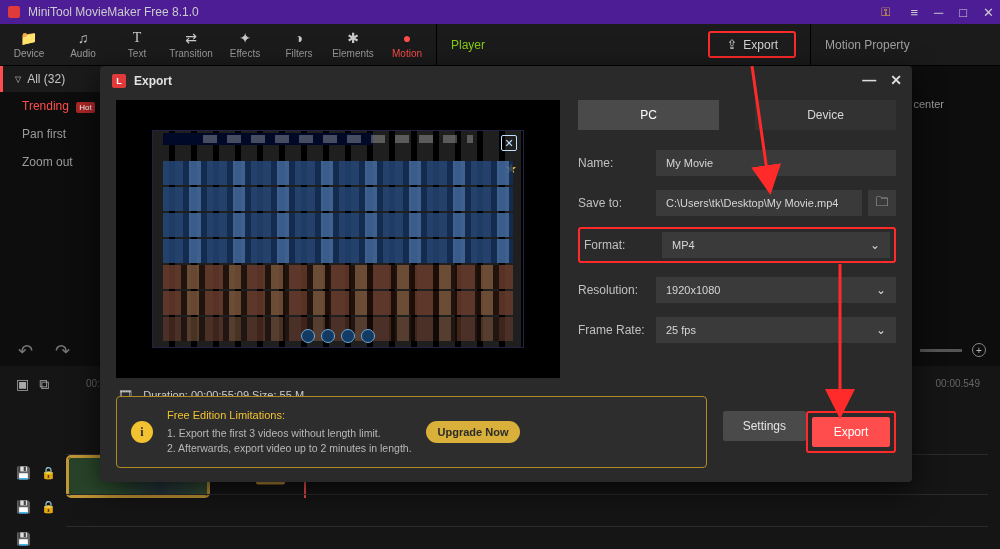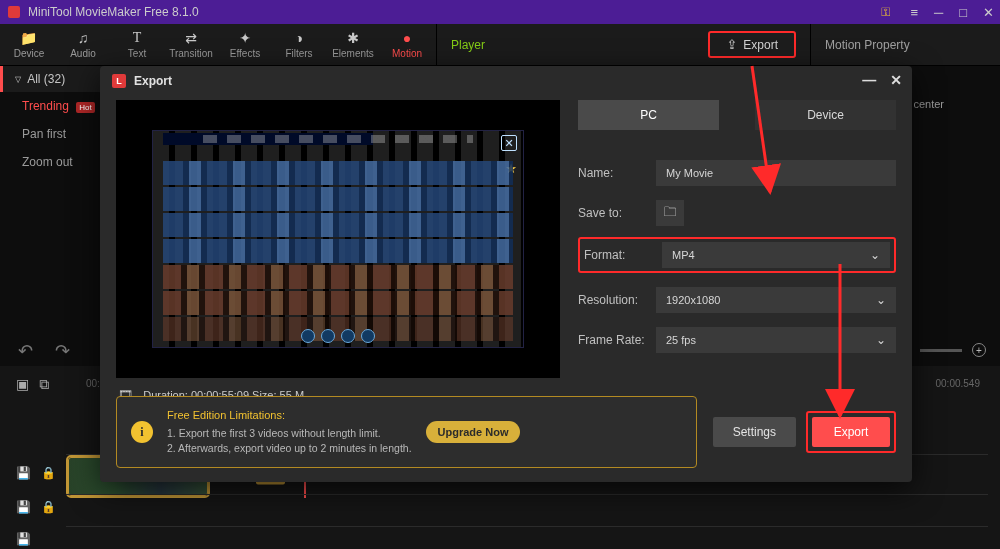--- a/index.html
+++ b/index.html
@@ -89,21 +89,21 @@
   .pg-row.r5{top:134px;} .pg-row.r6{top:160px;} .pg-row.r7{top:186px; opacity:.6;}
   .pg-row.r5, .pg-row.r6, .pg-row.r7 { background:repeating-linear-gradient(90deg,#6a4234 0 18px,#2a1a14 18px 24px,#7a5840 24px 36px,#2a1a14 36px 42px);}
   .pg-center-circles { position:absolute; left:50%; bottom:4px; transform:translateX(-50%); display:flex; gap:6px;}
   .pg-center-circles span{ width:14px; height:14px; border:1px solid #6aa8d8; border-radius:50%; background:#123a62;}
 
   .duration-row { display:flex; align-items:center; gap:10px; padding:10px 2px 0 2px; color:#ccc; font-size:11px;}
   .duration-row .film-icon{ color:#ddd; font-size:12px;}
 
   
   .form-col { width:318px; display:flex; flex-direction:column; }
-  .tab-row { display:flex; height:30px; margin-bottom:16px; position:relative;gap:36px; }
+  .tab-row { display:flex; height:30px; margin-bottom:6px; position:relative;gap:36px; }
   .tab { flex:1; display:flex; align-items:center; justify-content:center; background:#323232; color:#d8d8d8; font-size:12px;}
   .tab.active { background:#4a4a4a; color:#fff;}
   
   .tab-row { z-index:5; background:#2a2a2a;}
 
   .form-row { display:flex; align-items:center; height:26px; margin-top:14px; }
   .form-row label { width:78px; color:#c0c0c0; font-size:12px; }
   .form-row .field-wrap { flex:1; display:flex; gap:6px; }
   .input, .select { flex:1; background:#3a3a3a; color:#d6d6d6; height:26px; display:flex; align-items:center; padding:0 10px; font-size:11px; position:relative;}
   .select .chev { position:absolute; right:10px; top:50%; transform:translateY(-50%); font-size:12px; color:#d6d6d6;}
@@ -112,21 +112,21 @@
   .format-highlight .form-row { margin-top:0;}
 
   
   .modal-bottom { position:absolute; left:16px; right:16px; bottom:14px; display:flex; align-items:center; justify-content:space-between; gap:16px; }
   .limits-box { flex:1; border:1px solid #b38a22; border-radius:4px; padding:10px 14px; display:flex; align-items:center; gap:14px; background:#2d2d2d;}
   .limits-box .info-icon { width:22px; height:22px; border-radius:50%; background:#f2c230; color:#2b2b2b; display:flex; align-items:center; justify-content:center; font-weight:700; font-family:Georgia,serif;}
   .limits-text { color:#b8b8b8; font-size:10.5px; line-height:1.5; }
   .limits-text .limits-title { color:#f2c230; font-size:11px; display:block; margin-bottom:2px;}
   .upgrade-btn { background:#d8b03a; color:#2b2b2b; font-size:11px; font-weight:600; padding:5px 12px; border-radius:12px; white-space:nowrap;}
 
-  .action-btns { display:flex; gap:10px; align-items:center; }
+  .action-btns { display:flex; align-items:flex-start; }
   .btn { height:30px; padding:0 20px; display:flex; align-items:center; justify-content:center; font-size:12px; border-radius:2px; }
   .btn.settings { background:#4a4a4a; color:#e4e4e4; min-width:78px;}
   .btn.export-main { background:#ff4d4d; color:#fff; min-width:78px; font-weight:500;}
   .export-wrap { border:2px solid #ff2a2a; border-radius:3px; padding:4px;}
 
   
   svg.anno { position:absolute; left:0; top:0; width:1000px; height:549px; pointer-events:none; z-index:60;}
 </style>
 </head>
 <body>
@@ -303,20 +303,23 @@
         <div class="field-wrap">
             <div class="input">
               <span>My Movie</span>
             </div>
           </div>
       </div>
 
       <div class="form-row">
         <label>Save to:</label>
         <div class="field-wrap">
+          <div class="input">
+              <span>C:\Users\tk\Desktop\My Movie.mp4</span>
+            </div>
           <div class="folder-btn">
               <span>🗀</span>
             </div>
         </div>
       </div>
 
       <div class="format-highlight">
         <div class="form-row">
           <label>Format:</label>
           <div class="field-wrap">

